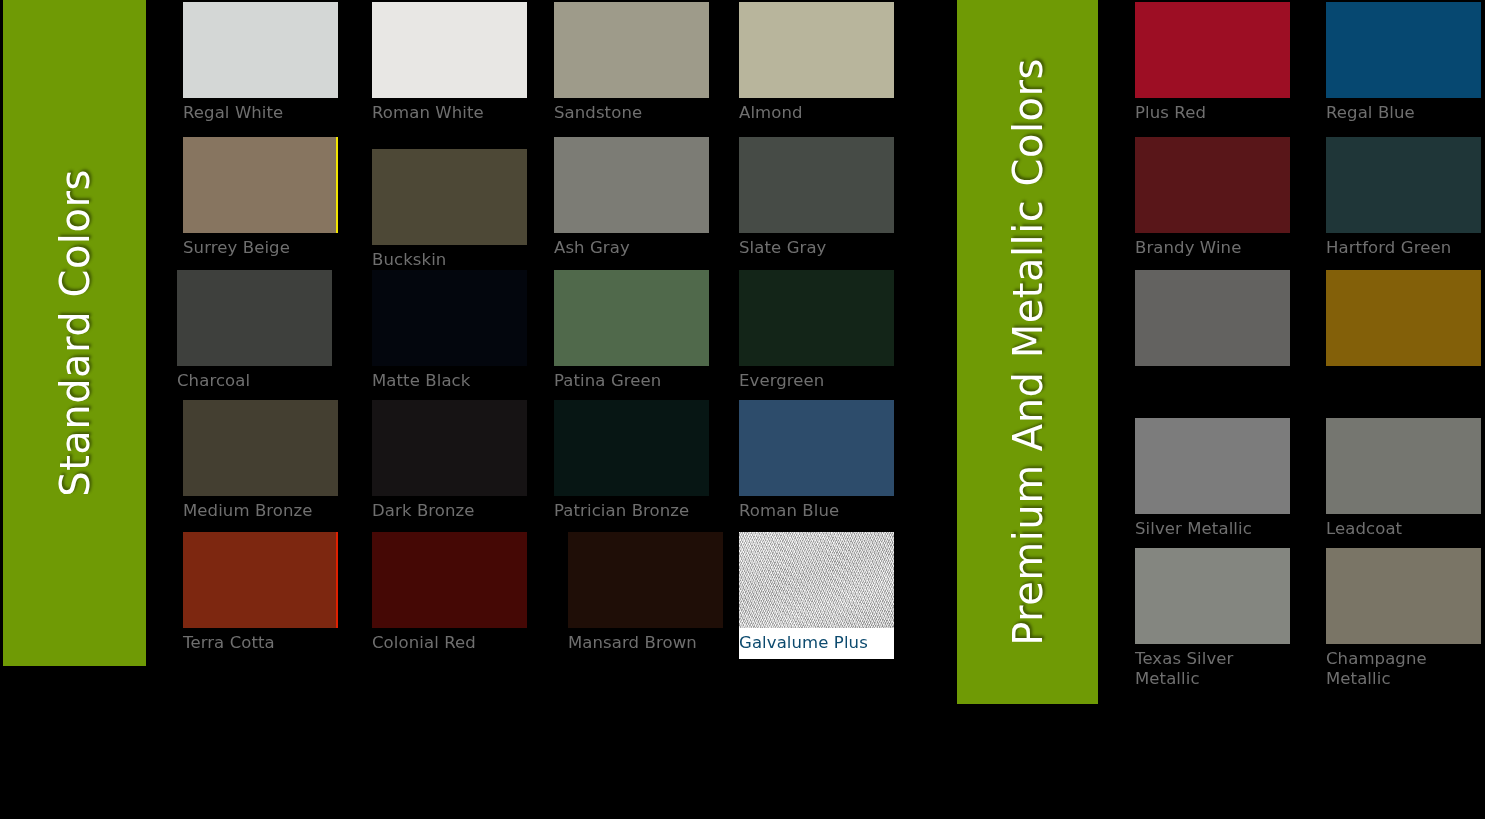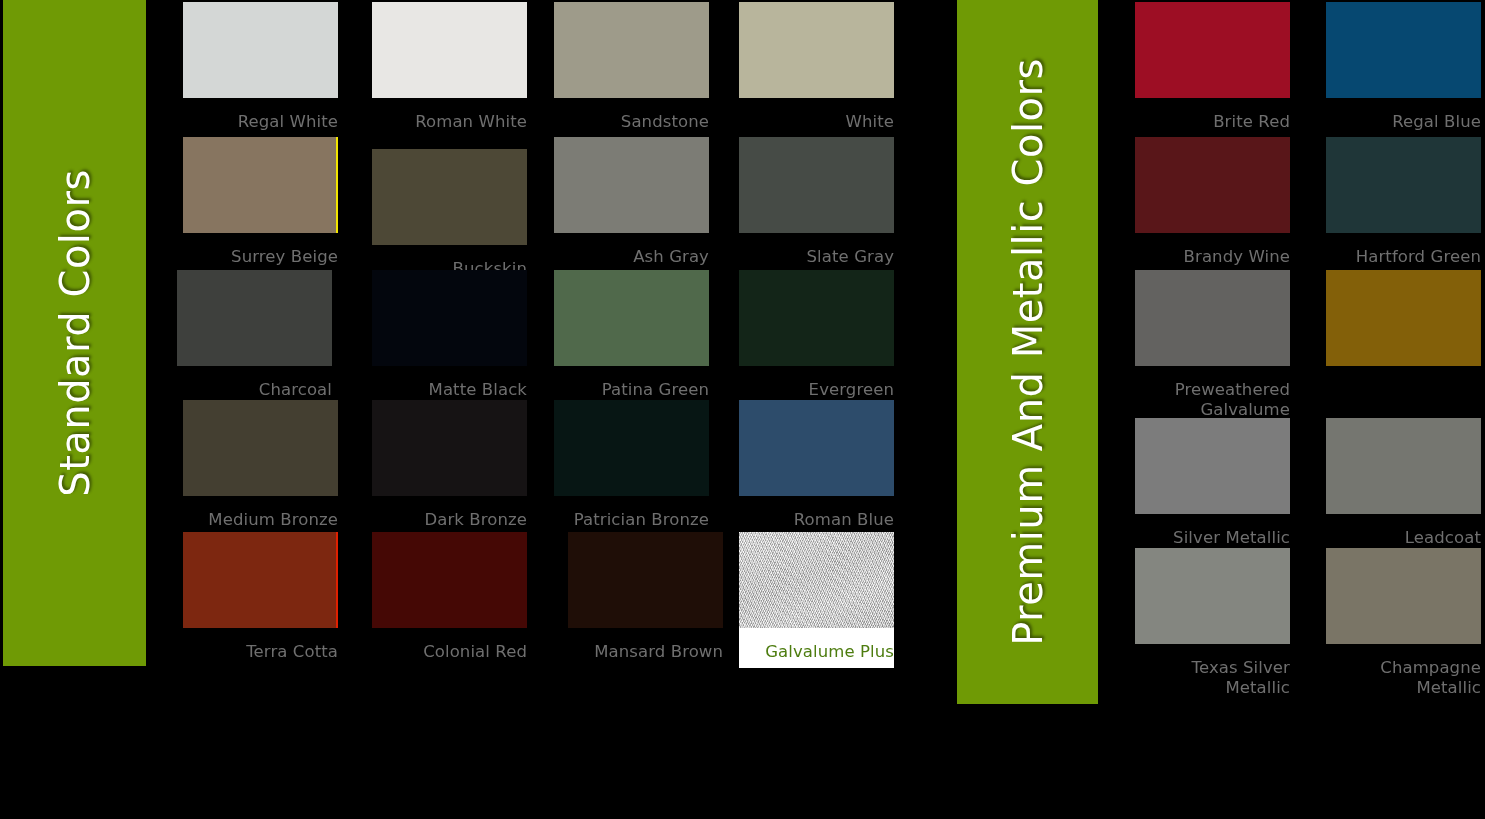--- a/index.html
+++ b/index.html
@@ -48,43 +48,43 @@
   .chip {
     width: 100%;
     height: 96px;
     display: block;
   }
   .chip.edge-yellow { box-shadow: inset -2px 0 0 0 #f2e500; }
   .chip.edge-red    { box-shadow: inset -2px 0 0 0 #e02000; }
 
   .caption {
     display: block;
-    text-align: right;
+    text-align: left;
     color: #6f6f6f;
     font-size: 16.5px;
     line-height: 20px;
-    padding-top: 14px;
+    padding-top: 5px;
     font-family: "DejaVu Sans", sans-serif;
     letter-spacing: 0.1px;
   }
 
   
   .tile.card .chip {
     background-image:
       repeating-linear-gradient(115deg, rgba(255,255,255,.55) 0px, rgba(255,255,255,.55) 1px, rgba(120,120,120,.30) 1px, rgba(120,120,120,.30) 2px),
       repeating-linear-gradient(62deg, rgba(255,255,255,.45) 0px, rgba(255,255,255,.45) 1px, rgba(100,100,100,.28) 1px, rgba(100,100,100,.28) 3px),
       repeating-linear-gradient(5deg, rgba(255,255,255,.35) 0px, rgba(255,255,255,.35) 2px, rgba(140,140,140,.22) 2px, rgba(140,140,140,.22) 3px),
       linear-gradient(160deg, #e6e6e6 0%, #bdbdbd 45%, #d8d8d8 70%, #adadad 100%);
   }
   .tile.card {
     background: #ffffff;
     padding-bottom: 6px;
   }
   .tile.card .caption {
-    color: #4d7c0f;
+    color: #0c4a6e;
     font-size: 16.5px;
   }
 </style>
 </head>
 <body>
 
 <div class="page">
 
   <div class="banner" id="banner-standard">
     <span class="banner-text">Standard Colors</span>
@@ -102,21 +102,21 @@
       <div class="tile" style="left: 372px; top: 2px;">
         <div class="chip" style="background: rgb(232, 231, 228);"></div>
         <span class="caption">Roman White</span>
       </div>
       <div class="tile" style="left: 554px; top: 2px;">
         <div class="chip" style="background: rgb(158, 155, 138);"></div>
         <span class="caption">Sandstone</span>
       </div>
       <div class="tile" style="left: 739px; top: 2px;">
         <div class="chip" style="background: rgb(184, 181, 156);"></div>
-        <span class="caption">White</span>
+        <span class="caption">Almond</span>
       </div>
       <div class="tile" style="left: 183px; top: 137px;">
         <div class="chip edge-yellow" style="background: rgb(135, 117, 96);"></div>
         <span class="caption">Surrey Beige</span>
       </div>
       <div class="tile" style="left: 372px; top: 137px; margin-top: 12px;">
         <div class="chip" style="background: rgb(77, 72, 54);"></div>
         <span class="caption">Buckskin</span>
       </div>
       <div class="tile" style="left: 554px; top: 137px;">
@@ -172,37 +172,36 @@
         <span class="caption">Mansard Brown</span>
       </div>
       <div class="tile card" style="left: 739px; top: 532px;">
         <div class="chip"></div>
         <span class="caption">Galvalume Plus</span>
       </div>
     </div>
   <div id="premium-grid">
       <div class="tile" style="left: 1135px; top: 2px;">
         <div class="chip" style="background: rgb(157, 14, 36);"></div>
-        <span class="caption">Brite Red</span>
+        <span class="caption">Plus Red</span>
       </div>
       <div class="tile" style="left: 1326px; top: 2px;">
         <div class="chip" style="background: rgb(6, 72, 113);"></div>
         <span class="caption">Regal Blue</span>
       </div>
       <div class="tile" style="left: 1135px; top: 137px;">
         <div class="chip" style="background: rgb(89, 22, 25);"></div>
         <span class="caption">Brandy Wine</span>
       </div>
       <div class="tile" style="left: 1326px; top: 137px;">
         <div class="chip" style="background: rgb(31, 54, 56);"></div>
         <span class="caption">Hartford Green</span>
       </div>
       <div class="tile" style="left: 1135px; top: 270px;">
         <div class="chip" style="background: rgb(99, 98, 96);"></div>
-        <span class="caption">Preweathered Galvalume</span>
       </div>
       <div class="tile" style="left: 1326px; top: 270px;">
         <div class="chip" style="background: rgb(131, 96, 9);"></div>
       </div>
       <div class="tile" style="left: 1135px; top: 418px;">
         <div class="chip" style="background: rgb(124, 124, 124);"></div>
         <span class="caption">Silver Metallic</span>
       </div>
       <div class="tile" style="left: 1326px; top: 418px;">
         <div class="chip" style="background: rgb(117, 118, 112);"></div>

